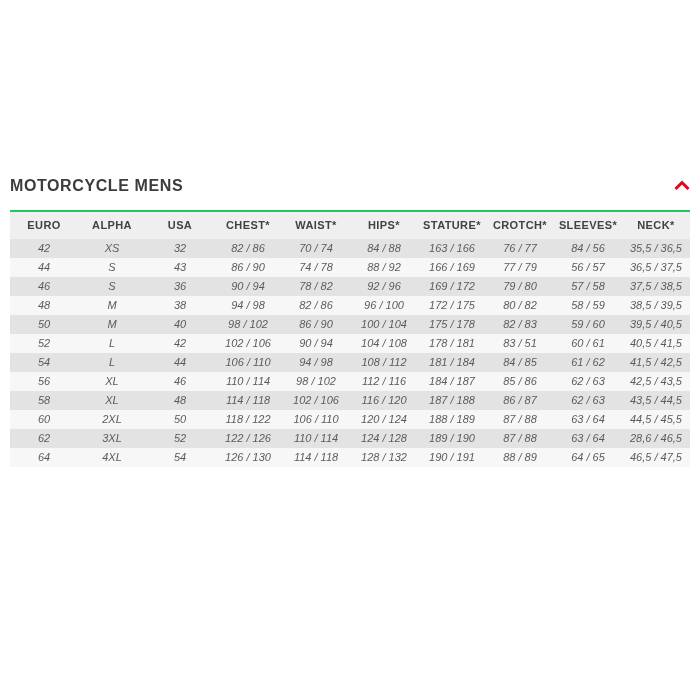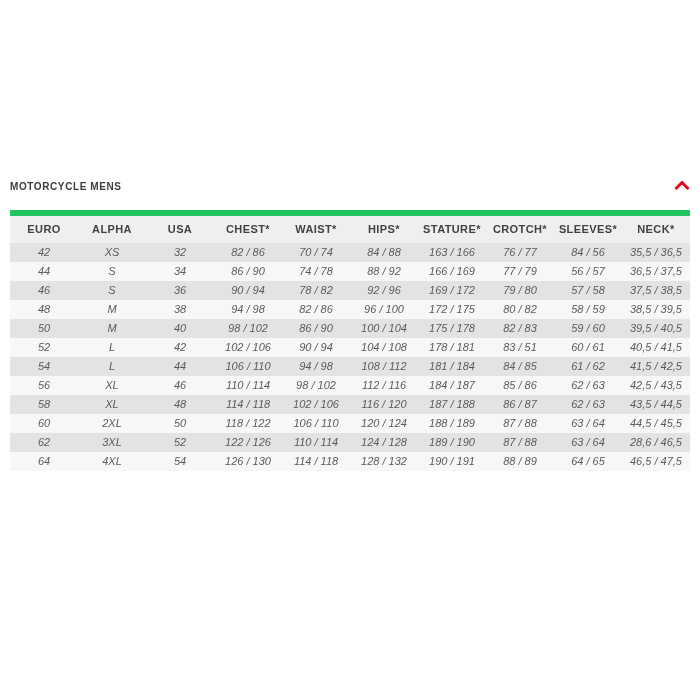--- a/index.html
+++ b/index.html
@@ -19,41 +19,41 @@
     position: absolute;
     left: 10px;
     right: 10px;
     top: 177px;
     height: 18px;
     display: flex;
     justify-content: space-between;
     align-items: center;
   }
   .section-title {
-    font-size: 10px;
+    font-size: 16px;
     font-weight: 700;
     letter-spacing: 0.6px;
     color: #3c3c3c;
     text-transform: uppercase;
   }
   .collapse-btn {
     background: none;
     border: none;
     padding: 0;
     margin: 0;
     cursor: pointer;
     display: flex;
     align-items: center;
   }
   .size-table {
     position: absolute;
     left: 10px;
     right: 10px;
     top: 210px;
-    border-top: 6px solid #22c55e;
+    border-top: 2px solid #22c55e;
   }
   .t-row {
     display: grid;
     grid-template-columns: repeat(10, 1fr);
   }
   .t-row.head {
     height: 27px;
     background: #efefef;
   }
   .t-row.head .t-cell {
@@ -129,21 +129,21 @@
           <div class="t-cell">70 / 74</div>
           <div class="t-cell">84 / 88</div>
           <div class="t-cell">163 / 166</div>
           <div class="t-cell">76 / 77</div>
           <div class="t-cell">84 / 56</div>
           <div class="t-cell">35,5 / 36,5</div>
         </div>
         <div class="t-row body light">
           <div class="t-cell">44</div>
           <div class="t-cell">S</div>
-          <div class="t-cell">34</div>
+          <div class="t-cell">43</div>
           <div class="t-cell">86 / 90</div>
           <div class="t-cell">74 / 78</div>
           <div class="t-cell">88 / 92</div>
           <div class="t-cell">166 / 169</div>
           <div class="t-cell">77 / 79</div>
           <div class="t-cell">56 / 57</div>
           <div class="t-cell">36,5 / 37,5</div>
         </div>
         <div class="t-row body dark">
           <div class="t-cell">46</div>

